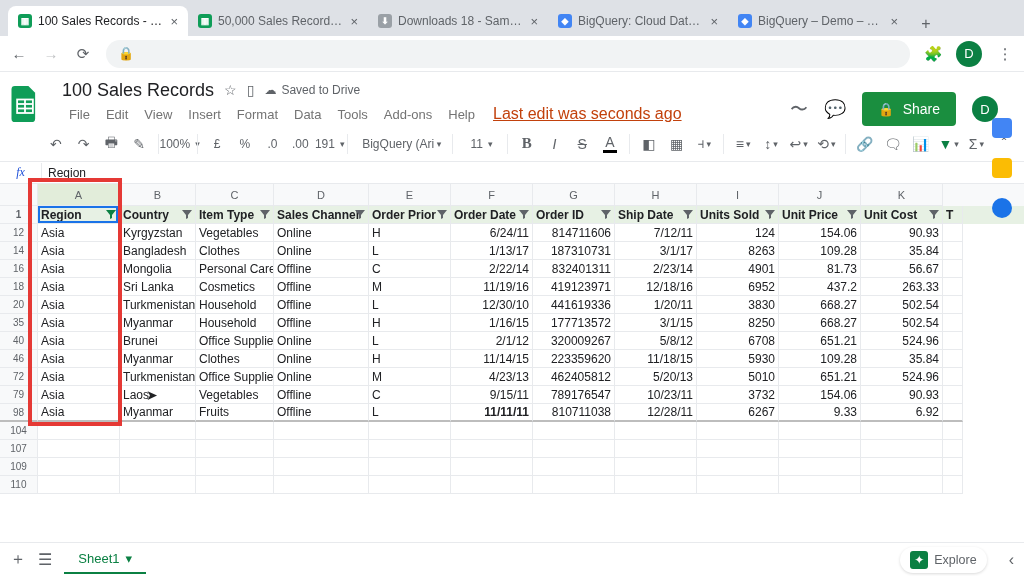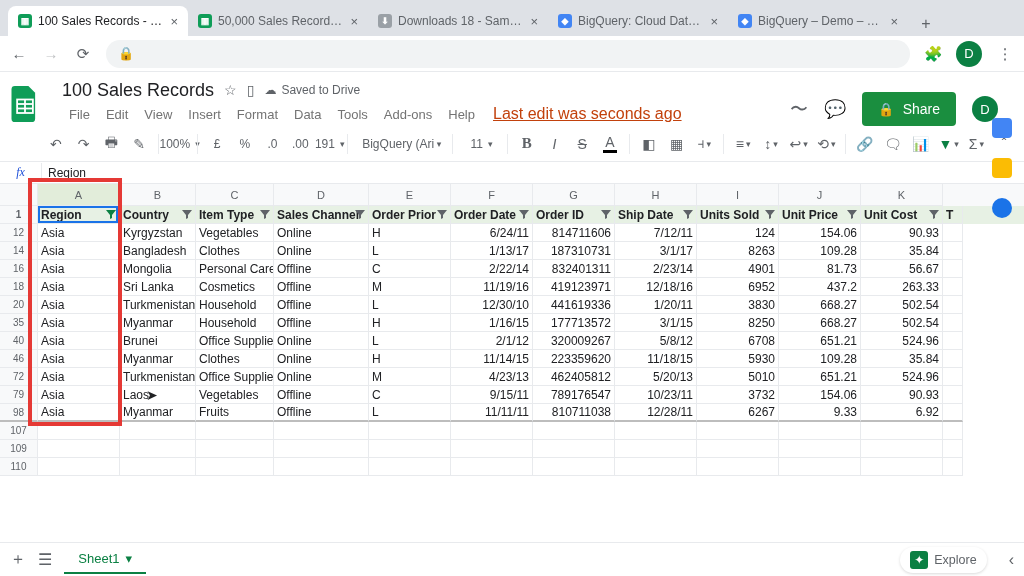--- a/index.html
+++ b/index.html
@@ -491,27 +491,42 @@
           <div class="cell w-k num">90.93</div>
           <div class="cell w-l"></div>
         </div>
         <div class="row">
           <div class="rh" style="border-bottom: 2px solid rgb(189, 189, 189);">98</div>
           <div class="cell w-a " style="border-bottom: 2px solid rgb(189, 189, 189);">Asia</div>
           <div class="cell w-b " style="border-bottom: 2px solid rgb(189, 189, 189);">Myanmar</div>
           <div class="cell w-c " style="border-bottom: 2px solid rgb(189, 189, 189);">Fruits</div>
           <div class="cell w-d " style="border-bottom: 2px solid rgb(189, 189, 189);">Offline</div>
           <div class="cell w-e " style="border-bottom: 2px solid rgb(189, 189, 189);">L</div>
-          <div class="cell w-f num" style="border-bottom: 2px solid rgb(189, 189, 189);">11/11/11</div>
+          <div class="cell w-f num" style="border-bottom: 2px solid rgb(189, 189, 189); font-weight: bold;">11/11/11</div>
           <div class="cell w-g num" style="border-bottom: 2px solid rgb(189, 189, 189);">810711038</div>
           <div class="cell w-h num" style="border-bottom: 2px solid rgb(189, 189, 189);">12/28/11</div>
           <div class="cell w-i num" style="border-bottom: 2px solid rgb(189, 189, 189);">6267</div>
           <div class="cell w-j num" style="border-bottom: 2px solid rgb(189, 189, 189);">9.33</div>
           <div class="cell w-k num" style="border-bottom: 2px solid rgb(189, 189, 189);">6.92</div>
           <div class="cell w-l" style="border-bottom: 2px solid rgb(189, 189, 189);"></div>
+        </div>
+        <div class="row">
+          <div class="rh">104</div>
+          <div class="cell w-a"></div>
+          <div class="cell w-b"></div>
+          <div class="cell w-c"></div>
+          <div class="cell w-d"></div>
+          <div class="cell w-e"></div>
+          <div class="cell w-f"></div>
+          <div class="cell w-g"></div>
+          <div class="cell w-h"></div>
+          <div class="cell w-i"></div>
+          <div class="cell w-j"></div>
+          <div class="cell w-k"></div>
+          <div class="cell w-l"></div>
         </div>
         <div class="row">
           <div class="rh">107</div>
           <div class="cell w-a"></div>
           <div class="cell w-b"></div>
           <div class="cell w-c"></div>
           <div class="cell w-d"></div>
           <div class="cell w-e"></div>
           <div class="cell w-f"></div>
           <div class="cell w-g"></div>

